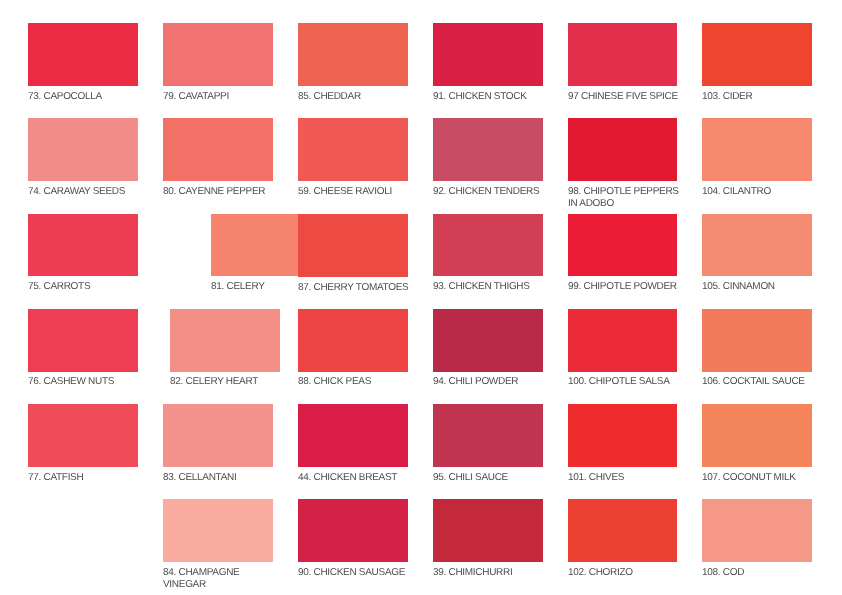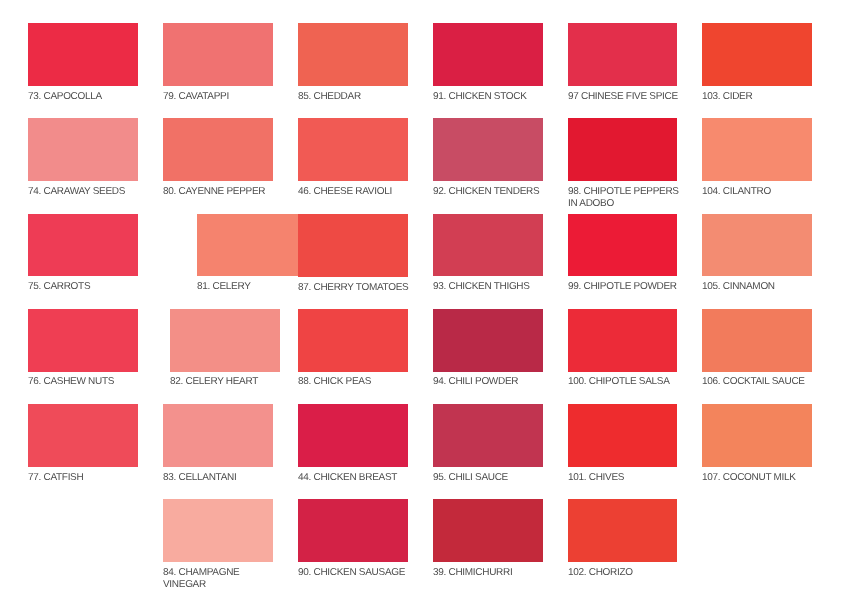--- a/index.html
+++ b/index.html
@@ -69,39 +69,39 @@
     <div class="swatch-cell" style="left: 28.2px; top: 118.25px;">
     <div class="color-chip" title="#F28C8B" style="background: rgb(242, 140, 139);"></div>
     <div class="swatch-label">74. CARAWAY SEEDS</div>
   </div>
     <div class="swatch-cell" style="left: 163.05px; top: 118.25px;">
     <div class="color-chip" title="#F17166" style="background: rgb(241, 113, 102);"></div>
     <div class="swatch-label">80. CAYENNE PEPPER</div>
   </div>
     <div class="swatch-cell" style="left: 297.9px; top: 118.25px;">
     <div class="color-chip" title="#F15A54" style="background: rgb(241, 90, 84);"></div>
-    <div class="swatch-label">46. CHEESE RAVIOLI</div>
+    <div class="swatch-label">59. CHEESE RAVIOLI</div>
   </div>
     <div class="swatch-cell" style="left: 432.75px; top: 118.25px;">
     <div class="color-chip" title="#C84C64" style="background: rgb(200, 76, 100);"></div>
     <div class="swatch-label">92. CHICKEN TENDERS</div>
   </div>
     <div class="swatch-cell" style="left: 567.6px; top: 118.25px;">
     <div class="color-chip" title="#E21830" style="background: rgb(226, 24, 48);"></div>
     <div class="swatch-label">98. CHIPOTLE PEPPERS IN ADOBO</div>
   </div>
     <div class="swatch-cell" style="left: 702.45px; top: 118.25px;">
     <div class="color-chip" title="#F78A6E" style="background: rgb(247, 138, 110);"></div>
     <div class="swatch-label">104. CILANTRO</div>
   </div>
     <div class="swatch-cell" style="left: 28.2px; top: 213.5px;">
     <div class="color-chip" title="#EE3C55" style="background: rgb(238, 60, 85);"></div>
     <div class="swatch-label">75. CARROTS</div>
   </div>
-    <div class="swatch-cell" style="left: 158px; top: 213.5px; padding-left: 39px;">
+    <div class="swatch-cell" style="left: 172px; top: 213.5px; padding-left: 39px;">
     <div class="color-chip" title="#F5836E" style="background: rgb(245, 131, 110);"></div>
     <div class="swatch-label">81. CELERY</div>
   </div>
     <div class="swatch-cell" style="left: 297.9px; top: 214px;">
     <div class="color-chip" title="#EE4A44" style="background: rgb(238, 74, 68);"></div>
     <div class="swatch-label">87. CHERRY TOMATOES</div>
   </div>
     <div class="swatch-cell" style="left: 432.75px; top: 213.5px;">
     <div class="color-chip" title="#D23E53" style="background: rgb(210, 62, 83);"></div>
     <div class="swatch-label">93. CHICKEN THIGHS</div>
@@ -171,13 +171,17 @@
     <div class="swatch-label">90. CHICKEN SAUSAGE</div>
   </div>
     <div class="swatch-cell" style="left: 432.75px; top: 499.25px;">
     <div class="color-chip" title="#C3293B" style="background: rgb(195, 41, 59);"></div>
     <div class="swatch-label">39. CHIMICHURRI</div>
   </div>
     <div class="swatch-cell" style="left: 567.6px; top: 499.25px;">
     <div class="color-chip" title="#EC4033" style="background: rgb(236, 64, 51);"></div>
     <div class="swatch-label">102. CHORIZO</div>
   </div>
+    <div class="swatch-cell" style="left: 702.45px; top: 499.25px;">
+    <div class="color-chip" title="#F59887" style="background: rgb(245, 152, 135);"></div>
+    <div class="swatch-label">108. COD</div>
+  </div>
   </div>
 
 </body></html>

